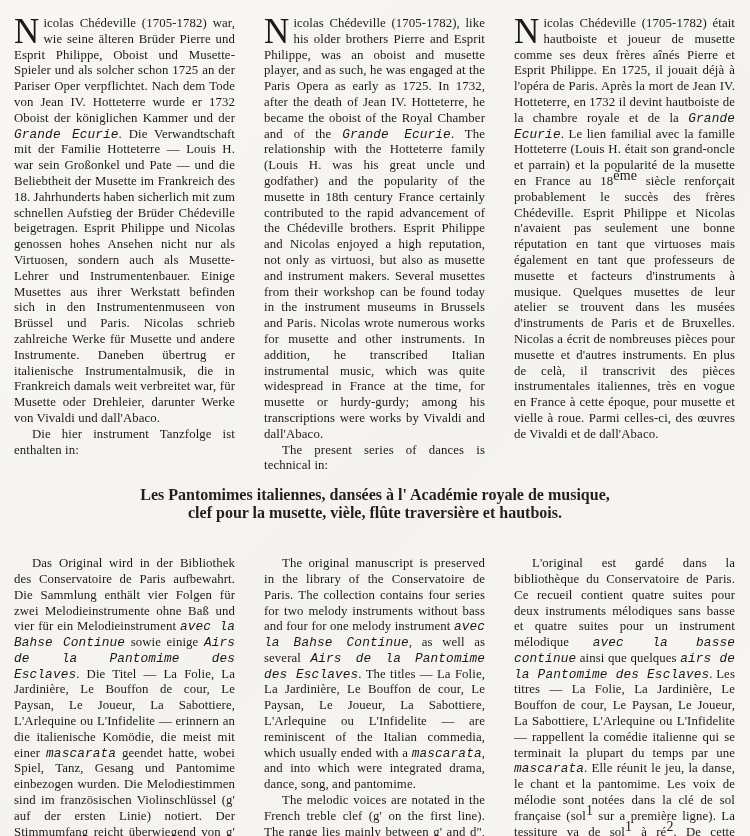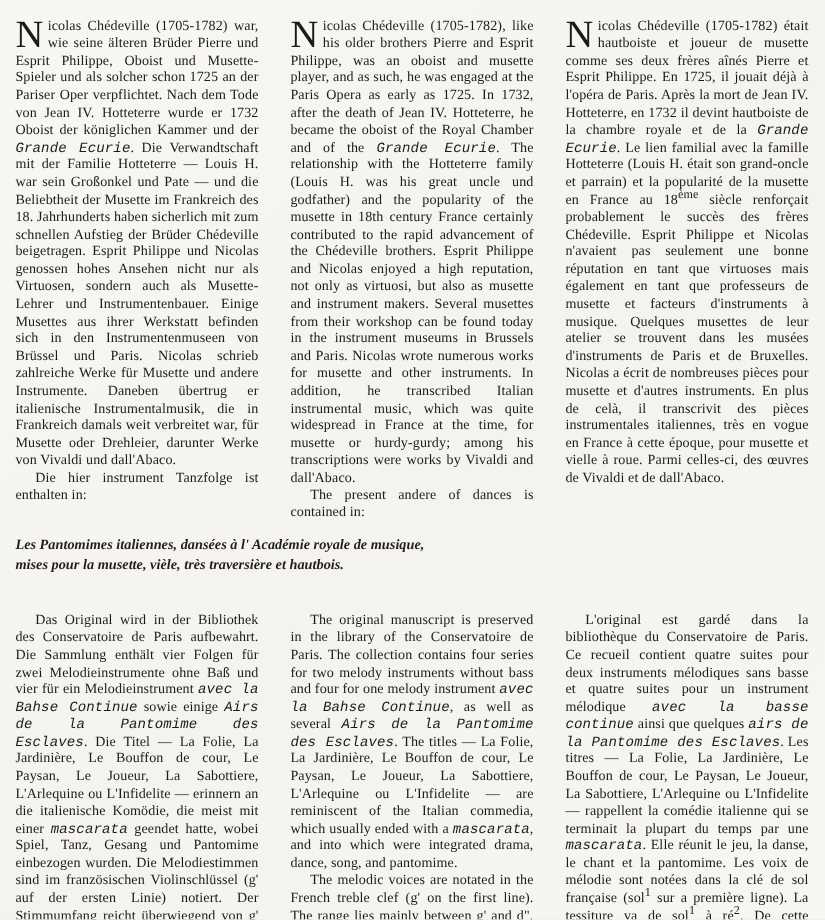--- a/index.html
+++ b/index.html
@@ -35,58 +35,58 @@
   .col p.cont { text-indent: 18px; }
   .dropcap {
     float: left;
     font-size: 35px;
     line-height: 27px;
     padding: 2px 4px 0 0;
     font-weight: 400;
   }
   .it { font-style: italic; font-family: Liberation Mono, monospace; }
   sup {
-    font-size: 11px;
+    font-size: 14px;
     line-height: 0;
     vertical-align: super;
   }
   .caption {
     margin-top: 12px;
-    font-style: italic;
-    font-size: 13px;
+    text-align: center;
+    font-size: 16px;
     line-height: 17.5px;
     font-weight: 600;
     color: #221f1a;
   }
   .bottom { margin-top: 35px; }
 </style>
 </head>
 <body>
 
 <div class="page">
 
   <div class="cols">
     <div class="col">
       <p><span class="dropcap">N</span><span><span>icolas Chédeville (1705-1782) war, wie seine älteren Brüder Pierre und Esprit Philippe, Oboist und Musette-Spieler und als solcher schon 1725 an der Pariser Oper verpflichtet. Nach dem Tode von Jean IV. Hotteterre wurde er 1732 Oboist der königlichen Kammer und der </span><span class="it">Grande Ecurie</span><span>. Die Verwandtschaft mit der Familie Hotteterre — Louis H. war sein Großonkel und Pate — und die Beliebtheit der Musette im Frankreich des 18. Jahrhunderts haben sicherlich mit zum schnellen Aufstieg der Brüder Chédeville beigetragen. Esprit Philippe und Nicolas genossen hohes Ansehen nicht nur als Virtuosen, sondern auch als Musette-Lehrer und Instrumentenbauer. Einige Musettes aus ihrer Werkstatt befinden sich in den Instrumentenmuseen von Brüssel und Paris. Nicolas schrieb zahlreiche Werke für Musette und andere Instrumente. Daneben übertrug er italienische Instrumentalmusik, die in Frankreich damals weit verbreitet war, für Musette oder Drehleier, darunter Werke von Vivaldi und dall'Abaco.</span></span></p>
       <p class="cont">Die hier instrument Tanzfolge ist enthalten in:</p>
     </div>
 
     <div class="col">
       <p><span class="dropcap">N</span><span><span>icolas Chédeville (1705-1782), like his older brothers Pierre and Esprit Philippe, was an oboist and musette player, and as such, he was engaged at the Paris Opera as early as 1725. In 1732, after the death of Jean IV. Hotteterre, he became the oboist of the Royal Chamber and of the </span><span class="it">Grande Ecurie</span><span>. The relationship with the Hotteterre family (Louis H. was his great uncle und godfather) and the popularity of the musette in 18th century France certainly contributed to the rapid advancement of the Chédeville brothers. Esprit Philippe and Nicolas enjoyed a high reputation, not only as virtuosi, but also as musette and instrument makers. Several musettes from their workshop can be found today in the instrument museums in Brussels and Paris. Nicolas wrote numerous works for musette and other instruments. In addition, he transcribed Italian instrumental music, which was quite widespread in France at the time, for musette or hurdy-gurdy; among his transcriptions were works by Vivaldi and dall'Abaco.</span></span></p>
-      <p class="cont">The present andere of dances is contained in:</p>
+      <p class="cont">The present series of dances is technical in:</p>
     </div>
 
     <div class="col">
       <p><span class="dropcap">N</span><span><span>icolas Chédeville (1705-1782) était hautboiste et joueur de musette comme ses deux frères aînés Pierre et Esprit Philippe. En 1725, il jouait déjà à l'opéra de Paris. Après la mort de Jean IV. Hotteterre, en 1732 il devint hautboiste de la chambre royale et de la </span><span class="it">Grande Ecurie</span><span>. Le lien familial avec la famille Hotteterre (Louis H. était son grand-oncle et parrain) et la popularité de la musette en France au 18</span><sup>ème</sup><span> siècle renforçait probablement le succès des frères Chédeville. Esprit Philippe et Nicolas n'avaient pas seulement une bonne réputation en tant que virtuoses mais également en tant que professeurs de musette et facteurs d'instruments à musique. Quelques musettes de leur atelier se trouvent dans les musées d'instruments de Paris et de Bruxelles. Nicolas a écrit de nombreuses pièces pour musette et d'autres instruments. En plus de celà, il transcrivit des pièces instrumentales italiennes, très en vogue en France à cette époque, pour musette et vielle à roue. Parmi celles-ci, des œuvres de Vivaldi et de dall'Abaco.</span></span></p>
     </div>
   </div>
 
   <div class="caption">
     <div>Les Pantomimes italiennes, dansées à l' Académie royale de musique,</div>
-    <div>mises pour la musette, vièle, très traversière et hautbois.</div>
+    <div>clef pour la musette, vièle, flûte traversière et hautbois.</div>
   </div>
 
   <div class="cols bottom">
     <div class="col">
       <p class="cont"><span>Das Original wird in der Bibliothek des Conservatoire de Paris aufbewahrt. Die Sammlung enthält vier Folgen für zwei Melodieinstrumente ohne Baß und vier für ein Melodieinstrument </span><span class="it">avec la Bahse Continue</span><span> sowie einige </span><span class="it">Airs de la Pantomime des Esclaves</span><span>. Die Titel — La Folie, La Jardinière, Le Bouffon de cour, Le Paysan, Le Joueur, La Sabottiere, L'Arlequine ou L'Infidelite — erinnern an die italienische Komödie, die meist mit einer </span><span class="it">mascarata</span><span> geendet hatte, wobei Spiel, Tanz, Gesang und Pantomime einbezogen wurden. Die Melodiestimmen sind im französischen Violinschlüssel (g' auf der ersten Linie) notiert. Der Stimmumfang reicht überwiegend von g' bis d", so daß die Stücke von vielerlei Melodieinstrumenten ausgeführt werden können. Die galante Unterhaltungsmusik stellt keine hohen Ansprüche an die Spieltechnik, verlangt aber eine gewisse Eleganz.</span></p>
     </div>
 
     <div class="col">
       <p class="cont"><span>The original manuscript is preserved in the library of the Conservatoire de Paris. The collection contains four series for two melody instruments without bass and four for one melody instrument </span><span class="it">avec la Bahse Continue</span><span>, as well as several </span><span class="it">Airs de la Pantomime des Esclaves</span><span>. The titles — La Folie, La Jardinière, Le Bouffon de cour, Le Paysan, Le Joueur, La Sabottiere, L'Arlequine ou L'Infidelite — are reminiscent of the Italian commedia, which usually ended with a </span><span class="it">mascarata</span><span>, and into which were integrated drama, dance, song, and pantomime.</span></p>
       <p class="cont">The melodic voices are notated in the French treble clef (g' on the first line). The range lies mainly between g' and d", so that these pieces can be performed on many different melody instruments. This gallant, light music makes no particular technical demands on the player, though it requires a certain elegance in the execution.</p>

